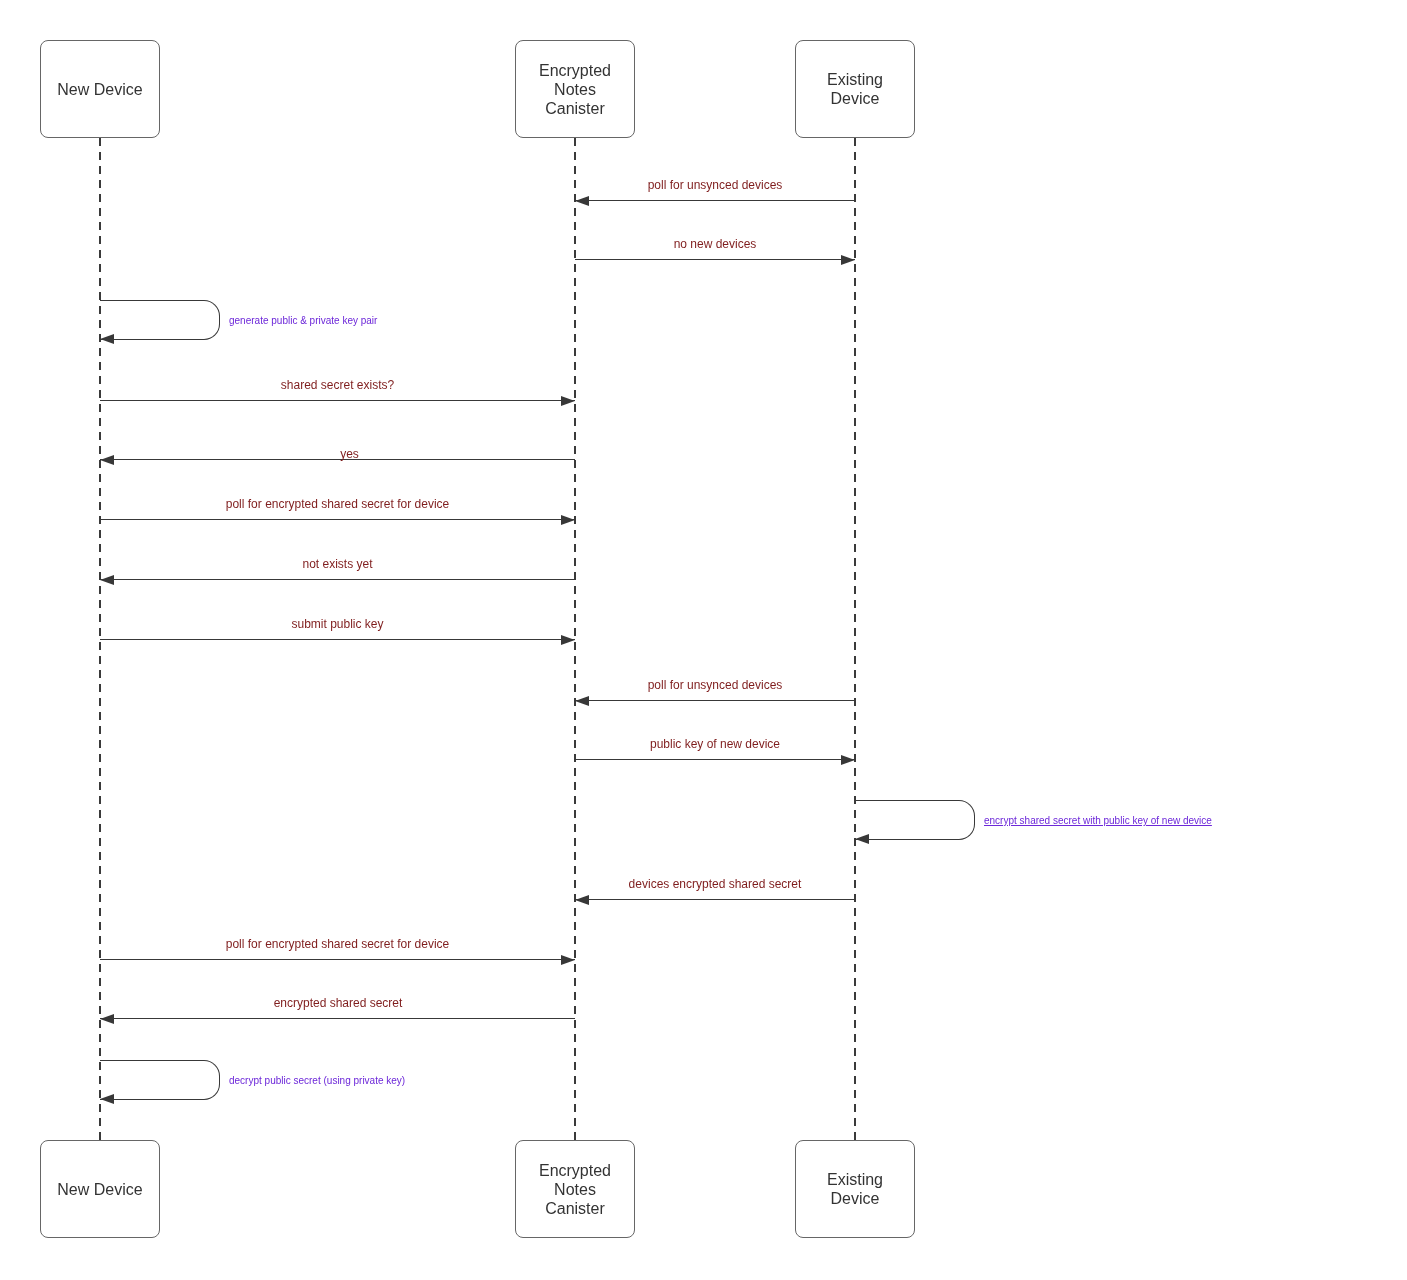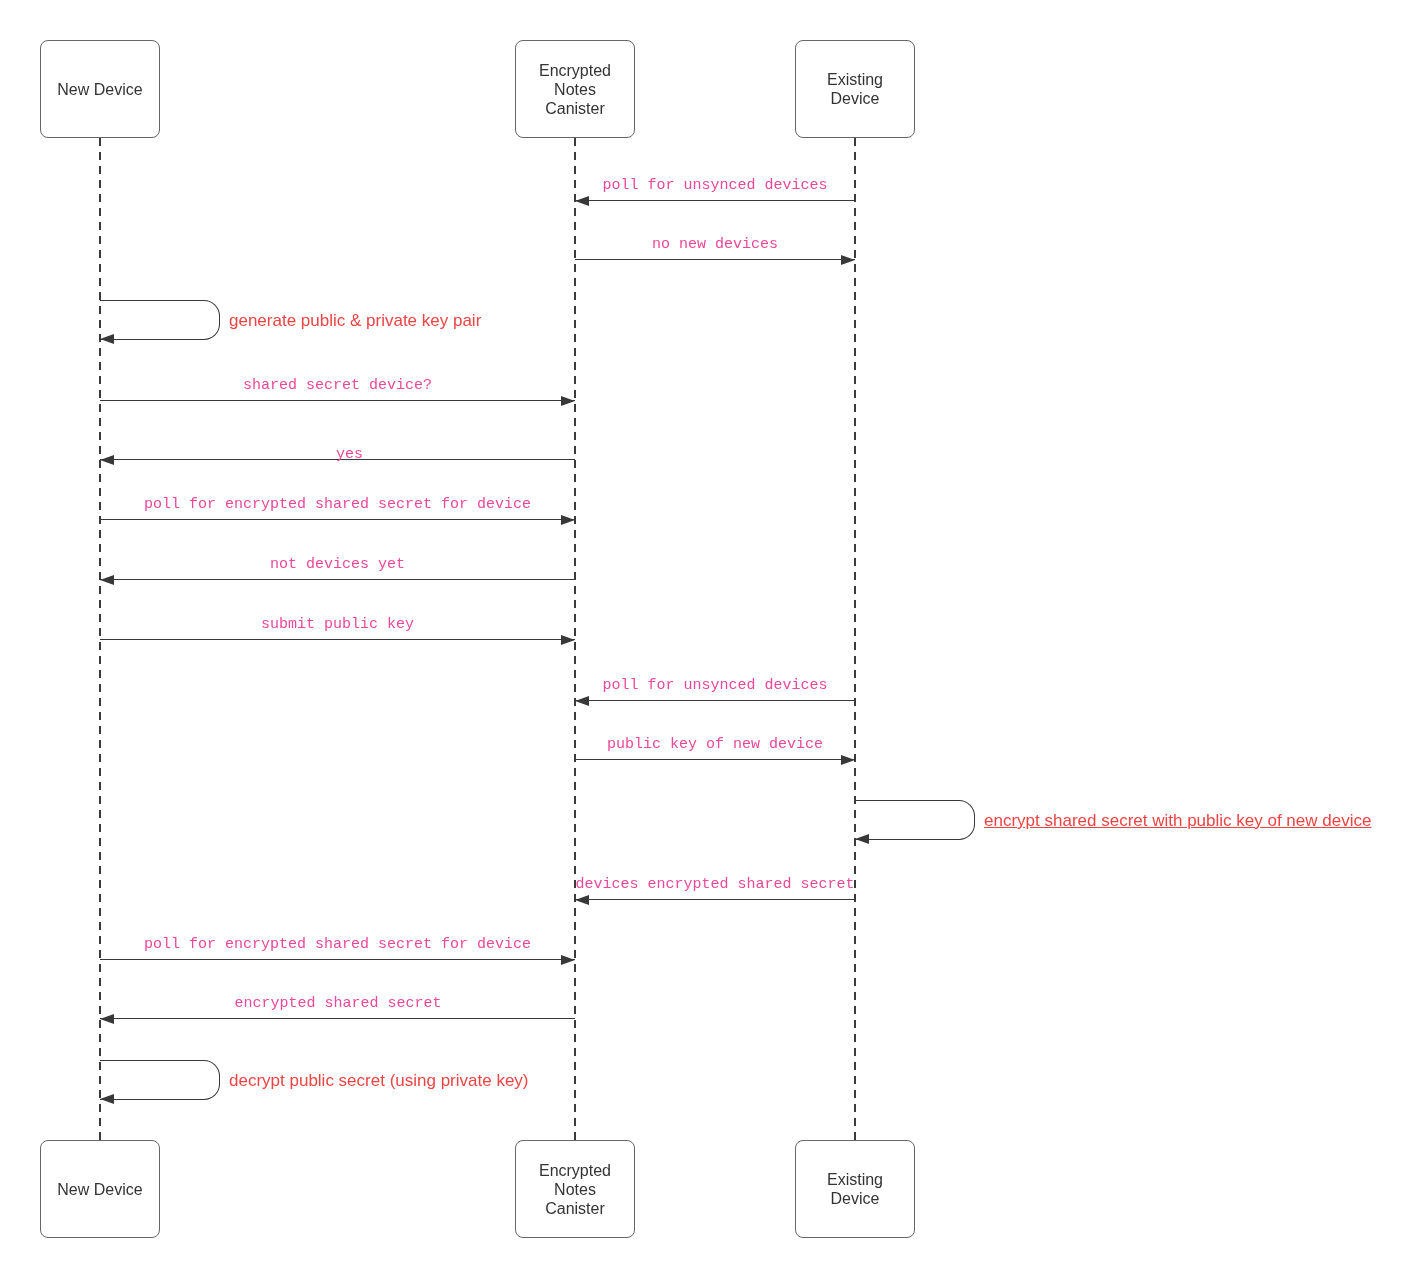--- a/index.html
+++ b/index.html
@@ -14,33 +14,33 @@
     text-align:center;font-size:16px;line-height:19px;color:#333333;
     white-space:pre-line;
   }
   .lifeline{
     position:absolute;width:2px;
     background:repeating-linear-gradient(to bottom,#3a3a3a 0 8px,transparent 8px 14px);
   }
   .msg-line{position:absolute;height:0;border-top:1.5px solid #383838;}
   .msg-label{
     position:absolute;transform:translateX(-50%);white-space:nowrap;
-    font-size:15px;line-height:19px;color:#ec4899;font-family:Liberation Mono, monospace;
+    font-size:12px;line-height:19px;color:#7f1d1d;
   }
   .arrow{position:absolute;width:0;height:0;}
   .arrow.right{border-top:5px solid transparent;border-bottom:5px solid transparent;border-left:14px solid #383838;}
   .arrow.left{border-top:5px solid transparent;border-bottom:5px solid transparent;border-right:14px solid #383838;}
   .self-loop{
     position:absolute;box-sizing:border-box;
     border:1.5px solid #383838;border-left:none;border-radius:0 16px 16px 0;
     background:transparent;
   }
   .self-label{
     position:absolute;white-space:nowrap;
-    font-size:17px;line-height:19px;color:#ef4444;
+    font-size:10px;line-height:19px;color:#6d28d9;
   }
 </style>
 </head>
 <body>
 
 <div id="diagram" style="width: 1407px; height: 1280px;">
     <div class="lifeline" style="left: 99px; top: 138px; height: 1002px;"></div>
     <div class="actor-box" style="left: 40px; top: 40px;">New Device</div>
     <div class="actor-box" style="left: 40px; top: 1140px;">New Device</div>
     <div class="lifeline" style="left: 574px; top: 138px; height: 1002px;"></div>
@@ -59,30 +59,30 @@
     <div class="arrow left" style="left: 575px; top: 196px;"></div>
     <div class="msg-label" style="left: 715px; top: 176px;">poll for unsynced devices</div>
     <div class="msg-line" style="left: 575px; top: 259px; width: 280px;"></div>
     <div class="arrow right" style="left: 841px; top: 255px;"></div>
     <div class="msg-label" style="left: 715px; top: 235px;">no new devices</div>
     <div class="self-loop" style="left: 100px; top: 300px; width: 120px; height: 40px;"></div>
     <div class="arrow left" style="left: 100px; top: 334px;"></div>
     <div class="self-label" style="left: 229px; top: 311px;">generate public &amp; private key pair</div>
     <div class="msg-line" style="left: 100px; top: 400px; width: 475px;"></div>
     <div class="arrow right" style="left: 561px; top: 396px;"></div>
-    <div class="msg-label" style="left: 337.5px; top: 376px;">shared secret device?</div>
+    <div class="msg-label" style="left: 337.5px; top: 376px;">shared secret exists?</div>
     <div class="msg-line" style="left: 100px; top: 459px; width: 475px;"></div>
     <div class="arrow left" style="left: 100px; top: 455px;"></div>
     <div class="msg-label" style="left: 337.5px; top: 445px; margin-left: 12px;">yes</div>
     <div class="msg-line" style="left: 100px; top: 519px; width: 475px;"></div>
     <div class="arrow right" style="left: 561px; top: 515px;"></div>
     <div class="msg-label" style="left: 337.5px; top: 495px;">poll for encrypted shared secret for device</div>
     <div class="msg-line" style="left: 100px; top: 579px; width: 475px;"></div>
     <div class="arrow left" style="left: 100px; top: 575px;"></div>
-    <div class="msg-label" style="left: 337.5px; top: 555px;">not devices yet</div>
+    <div class="msg-label" style="left: 337.5px; top: 555px;">not exists yet</div>
     <div class="msg-line" style="left: 100px; top: 639px; width: 475px;"></div>
     <div class="arrow right" style="left: 561px; top: 635px;"></div>
     <div class="msg-label" style="left: 337.5px; top: 615px;">submit public key</div>
     <div class="msg-line" style="left: 575px; top: 700px; width: 280px;"></div>
     <div class="arrow left" style="left: 575px; top: 696px;"></div>
     <div class="msg-label" style="left: 715px; top: 676px;">poll for unsynced devices</div>
     <div class="msg-line" style="left: 575px; top: 759px; width: 280px;"></div>
     <div class="arrow right" style="left: 841px; top: 755px;"></div>
     <div class="msg-label" style="left: 715px; top: 735px; text-align: right;">public key of new device</div>
     <div class="self-loop" style="left: 855px; top: 800px; width: 120px; height: 40px;"></div>

